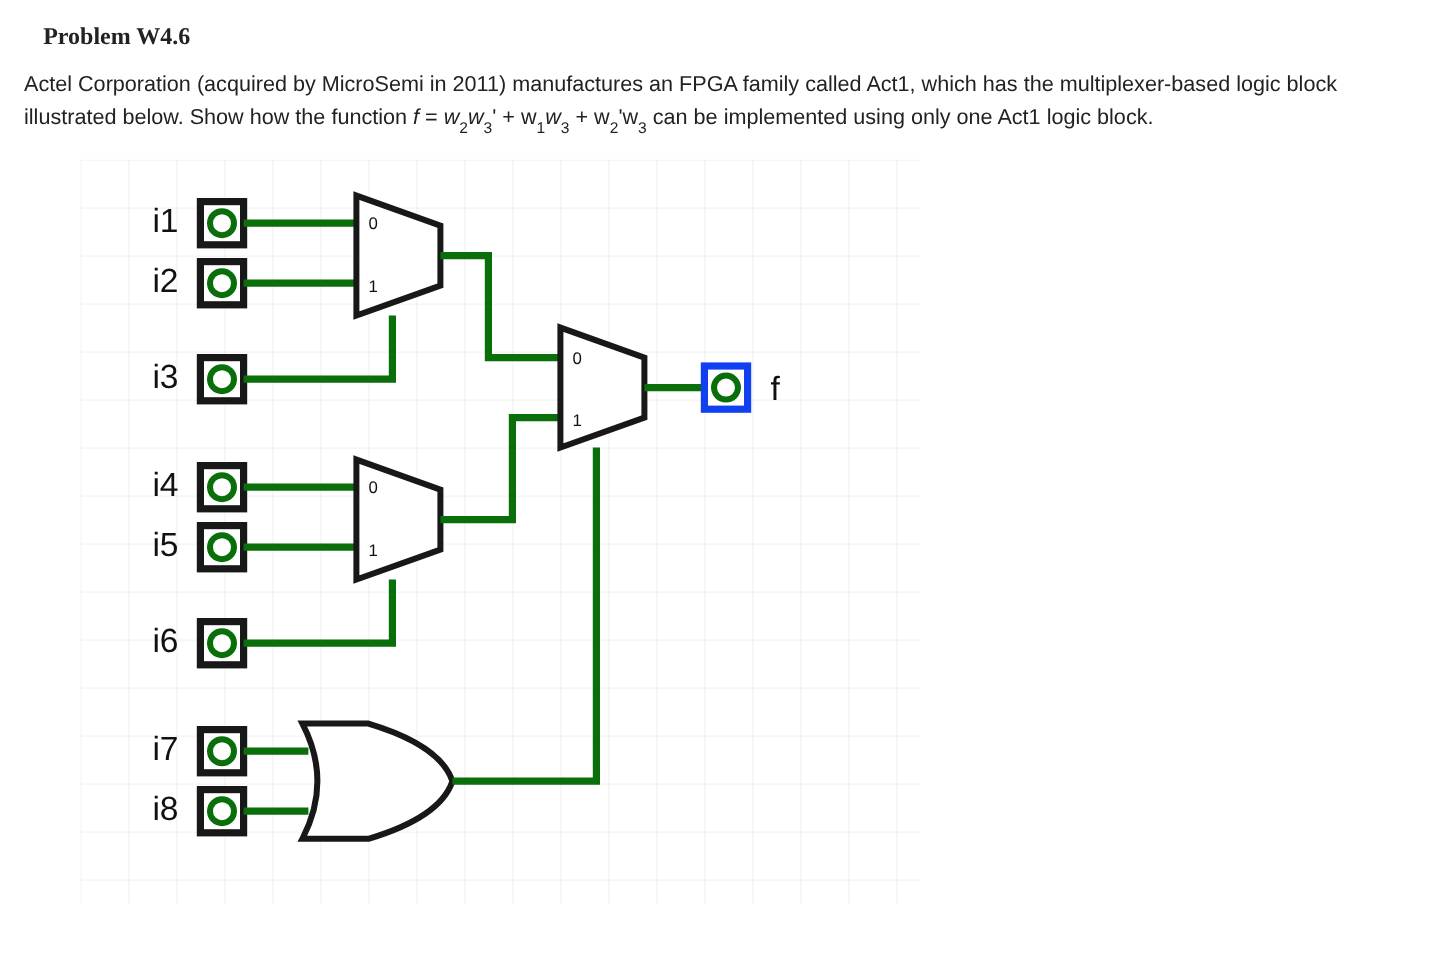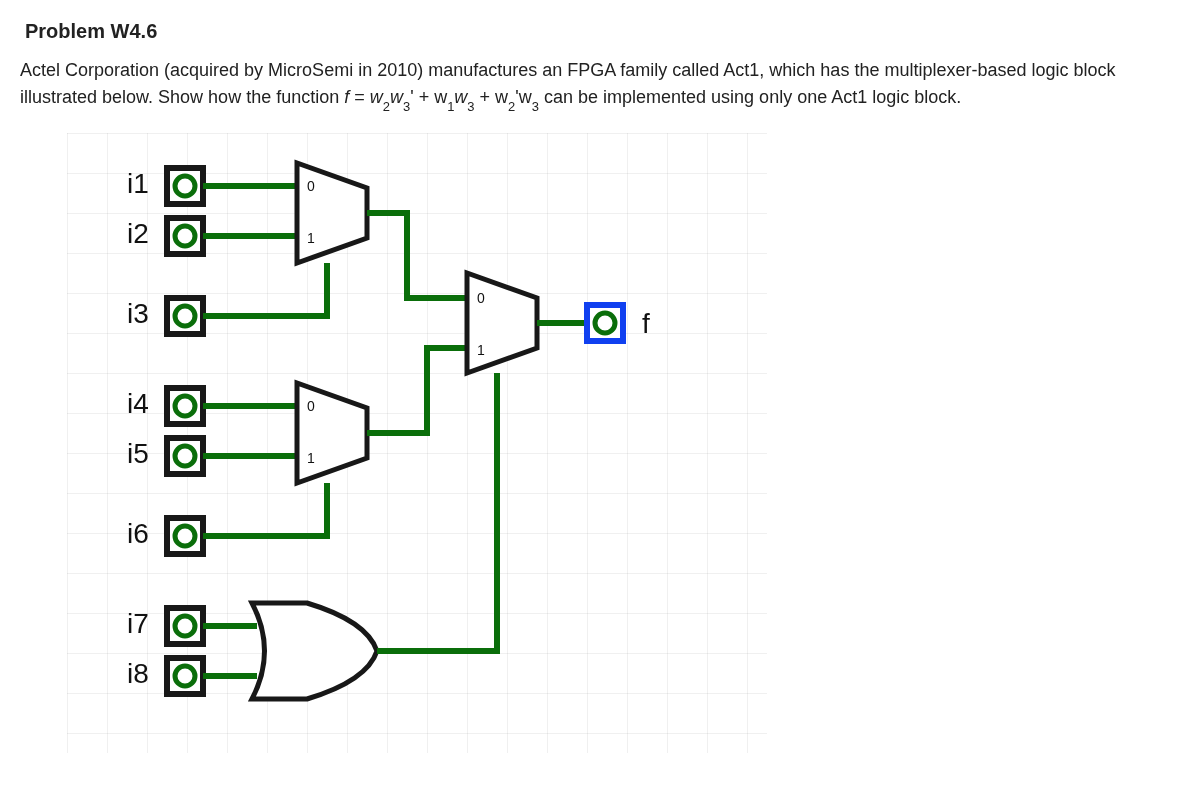--- a/index.html
+++ b/index.html
@@ -7,21 +7,22 @@
     padding: 20px;
     font-family: Arial, Helvetica, sans-serif;
     font-size: 18px;
     color: #222;
     background: #fff;
     width: 1160px;
   }
   h2 {
     font-size: 20px;
     font-weight: bold;
-    margin: 0 0 14px 5px;
+    margin: 0 0 14px 16px;
+    font-family: Liberation Serif, serif;
   }
   p.problem {
     font-size: 18px;
     line-height: 1.5;
     margin: 0 0 20px 0;
   }
   sub { font-size: 0.72em; position: relative; top: 0.25em; }
   .italic { font-style: italic; }
   .diagram-wrap {
     position: relative;
@@ -41,21 +42,21 @@
   .boxout{ fill: #fff; stroke: #1040f0; stroke-width: 6; }
   .ring  { fill: none; stroke: #0a6e0a; stroke-width: 5; }
   .body  { fill: #fff; stroke: #181818; stroke-width: 5; }
 </style>
 </head>
 <body>
 
 <h2>Problem W4.6</h2>
 
 <p class="problem">
-  <span>Actel Corporation (acquired by MicroSemi in 2010) manufactures an FPGA family called Act1, which has the multiplexer-based logic block illustrated below. Show how the function </span>
+  <span>Actel Corporation (acquired by MicroSemi in 2011) manufactures an FPGA family called Act1, which has the multiplexer-based logic block illustrated below. Show how the function </span>
   <span class="italic">f</span>
   <span> = </span>
   <span class="italic">w</span><sub>2</sub><span class="italic">w</span><sub>3</sub><span>' + w</span><sub>1</sub><span class="italic">w</span><sub>3</sub><span> + w</span><sub>2</sub><span>'w</span><sub>3</sub>
   <span> can be implemented using only one Act1 logic block.</span>
 </p>
 
 <div class="diagram-wrap">
 <svg viewBox="0 0 700 620" width="700" height="620">
 
   <g>

